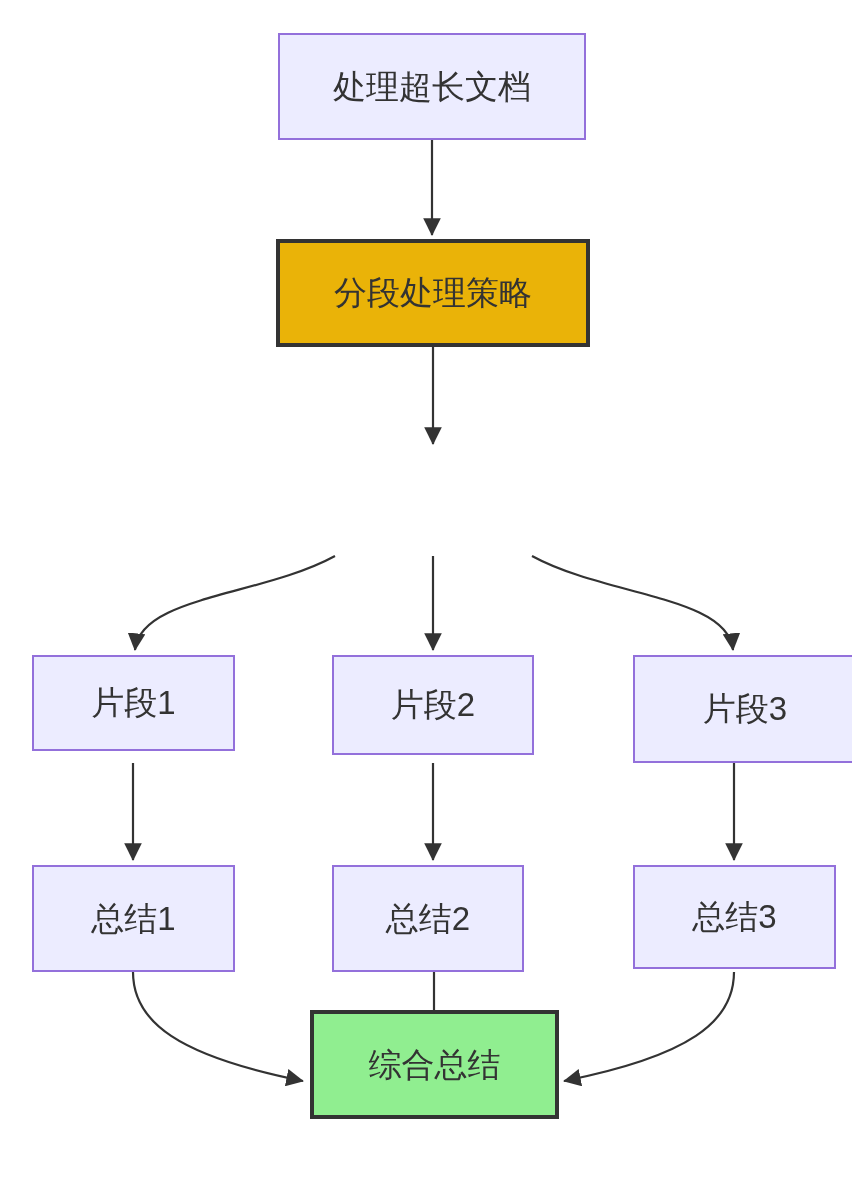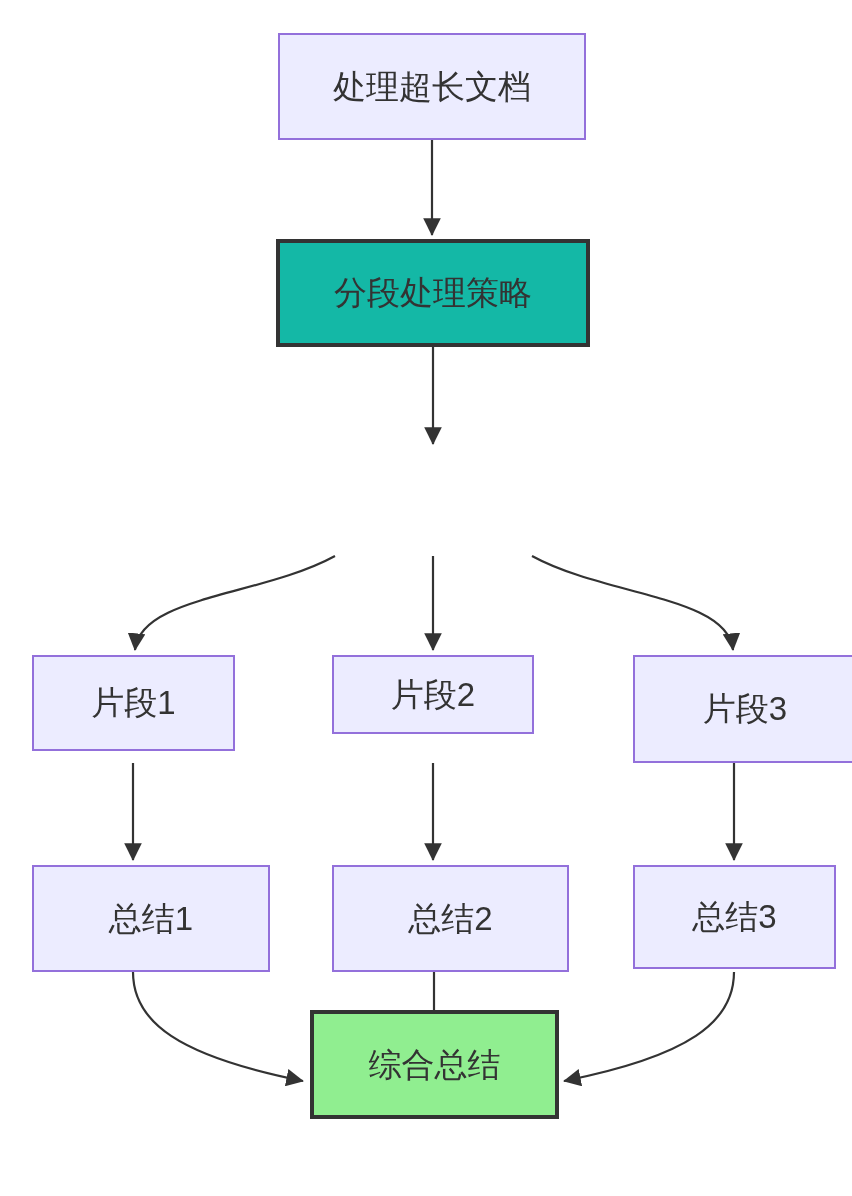--- a/index.html
+++ b/index.html
@@ -35,21 +35,21 @@
     justify-content: center;
     text-align: center;
     background: #ECECFF;
     border: 2px solid #9370DB;
     color: #333333;
     font-size: 33px;
     line-height: 1.2;
     white-space: nowrap;
   }
   .node--emphasis {
-    background: #14b8a6;
+    background: #eab308;
     border: 4px solid #333333;
   }
   .node--result {
     background: #90EE90;
     border: 4px solid #333333;
   }
 </style>
 </head>
 <body>
 
@@ -84,33 +84,33 @@
 
   <div class="node node--emphasis" style="left:276px; top:239px; width:314px; height:108px;">
     <span>分段处理策略</span>
   </div>
 
 
   <div class="node" style="left:32px; top:655px; width:203px; height:96px;">
     <span>片段1</span>
   </div>
 
-  <div class="node" style="left:332px; top:655px; width:202px; height:79px;justify-content:center;">
+  <div class="node" style="left:332px; top:655px; width:202px; height:100px;justify-content:center;">
     <span>片段2</span>
   </div>
 
   <div class="node" style="left:633px; top:655px; width:224px; height:108px;">
     <span>片段3</span>
   </div>
 
-  <div class="node" style="left:32px; top:865px; width:238px; height:107px;">
+  <div class="node" style="left:32px; top:865px; width:203px; height:107px;">
     <span>总结1</span>
   </div>
 
-  <div class="node" style="left:332px; top:865px; width:237px; height:107px;">
+  <div class="node" style="left:332px; top:865px; width:192px; height:107px;">
     <span>总结2</span>
   </div>
 
   <div class="node" style="left:633px; top:865px; width:203px; height:104px;">
     <span>总结3</span>
   </div>
 
   <div class="node node--result" style="left:310px; top:1010px; width:249px; height:109px;">
     <span>综合总结</span>
   </div>

